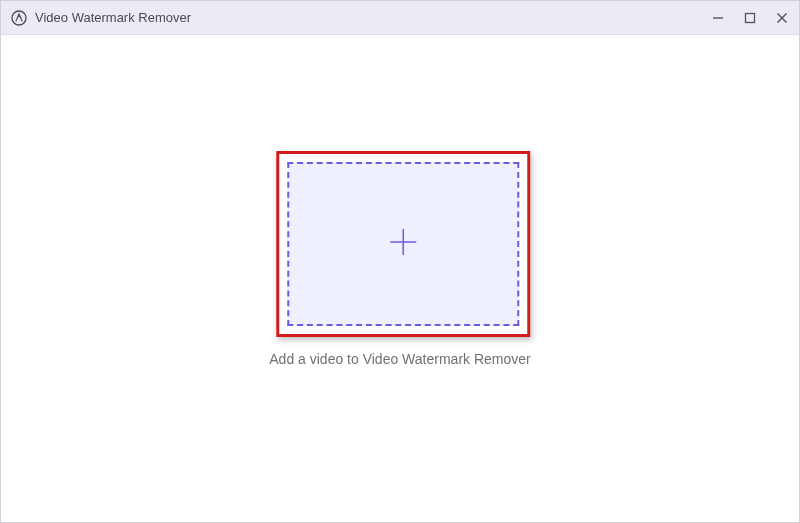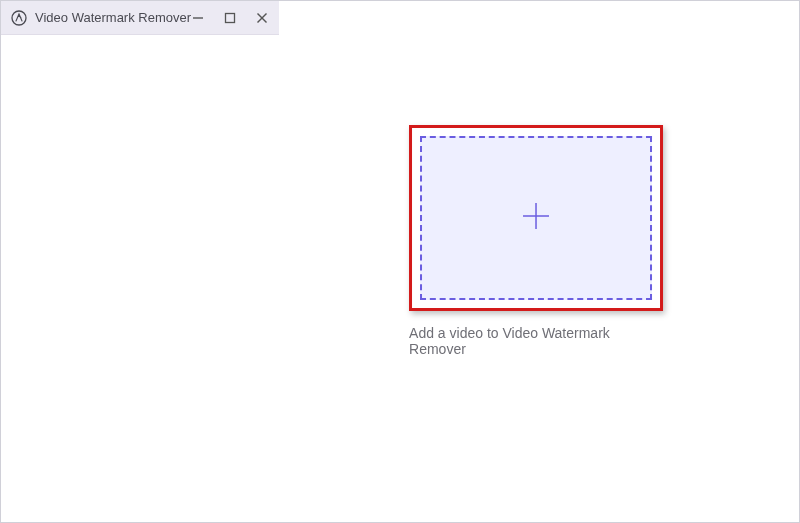--- a/index.html
+++ b/index.html
@@ -1,21 +1,21 @@
 <!DOCTYPE html>
 <html><head>
 <meta charset="utf-8">
 <style>
   * { box-sizing: border-box; margin: 0; padding: 0; }
   html, body { width: 800px; height: 523px; font-family: -apple-system, "Segoe UI", Arial, sans-serif; }
   .window {
     width: 800px; height: 523px;
     border: 1px solid #d0d0d8;
     background: #ffffff;
-    display: flex; flex-direction: row;
+    display: flex; flex-direction: column;
     position: relative;
   }
   .titlebar {
     height: 34px;
     background: #eceaf3;
     border-bottom: 1px solid #e0dde8;
     display: flex; align-items: center;
     padding: 0 10px 0 10px;
     color: #4a4a52;
     font-size: 13px;
@@ -34,21 +34,21 @@
   }
   .content {
     flex: 1 1 auto;
     background: #ffffff;
     position: relative;
   }
   .dropzone-wrap {
     position: absolute;
     left: 50%; top: 46%;
     transform: translate(-50%, -50%);
-    display: flex; flex-direction: column; align-items: flex-start;
+    display: flex; flex-direction: column; align-items: flex-end;
   }
   .highlight {
     border: 3px solid #d31a1a;
     padding: 0;
     box-shadow: 2px 3px 6px rgba(0,0,0,0.25);
     background: #ffffff;
   }
   .dropzone {
     width: 232px; height: 164px;
     margin: 8px;

